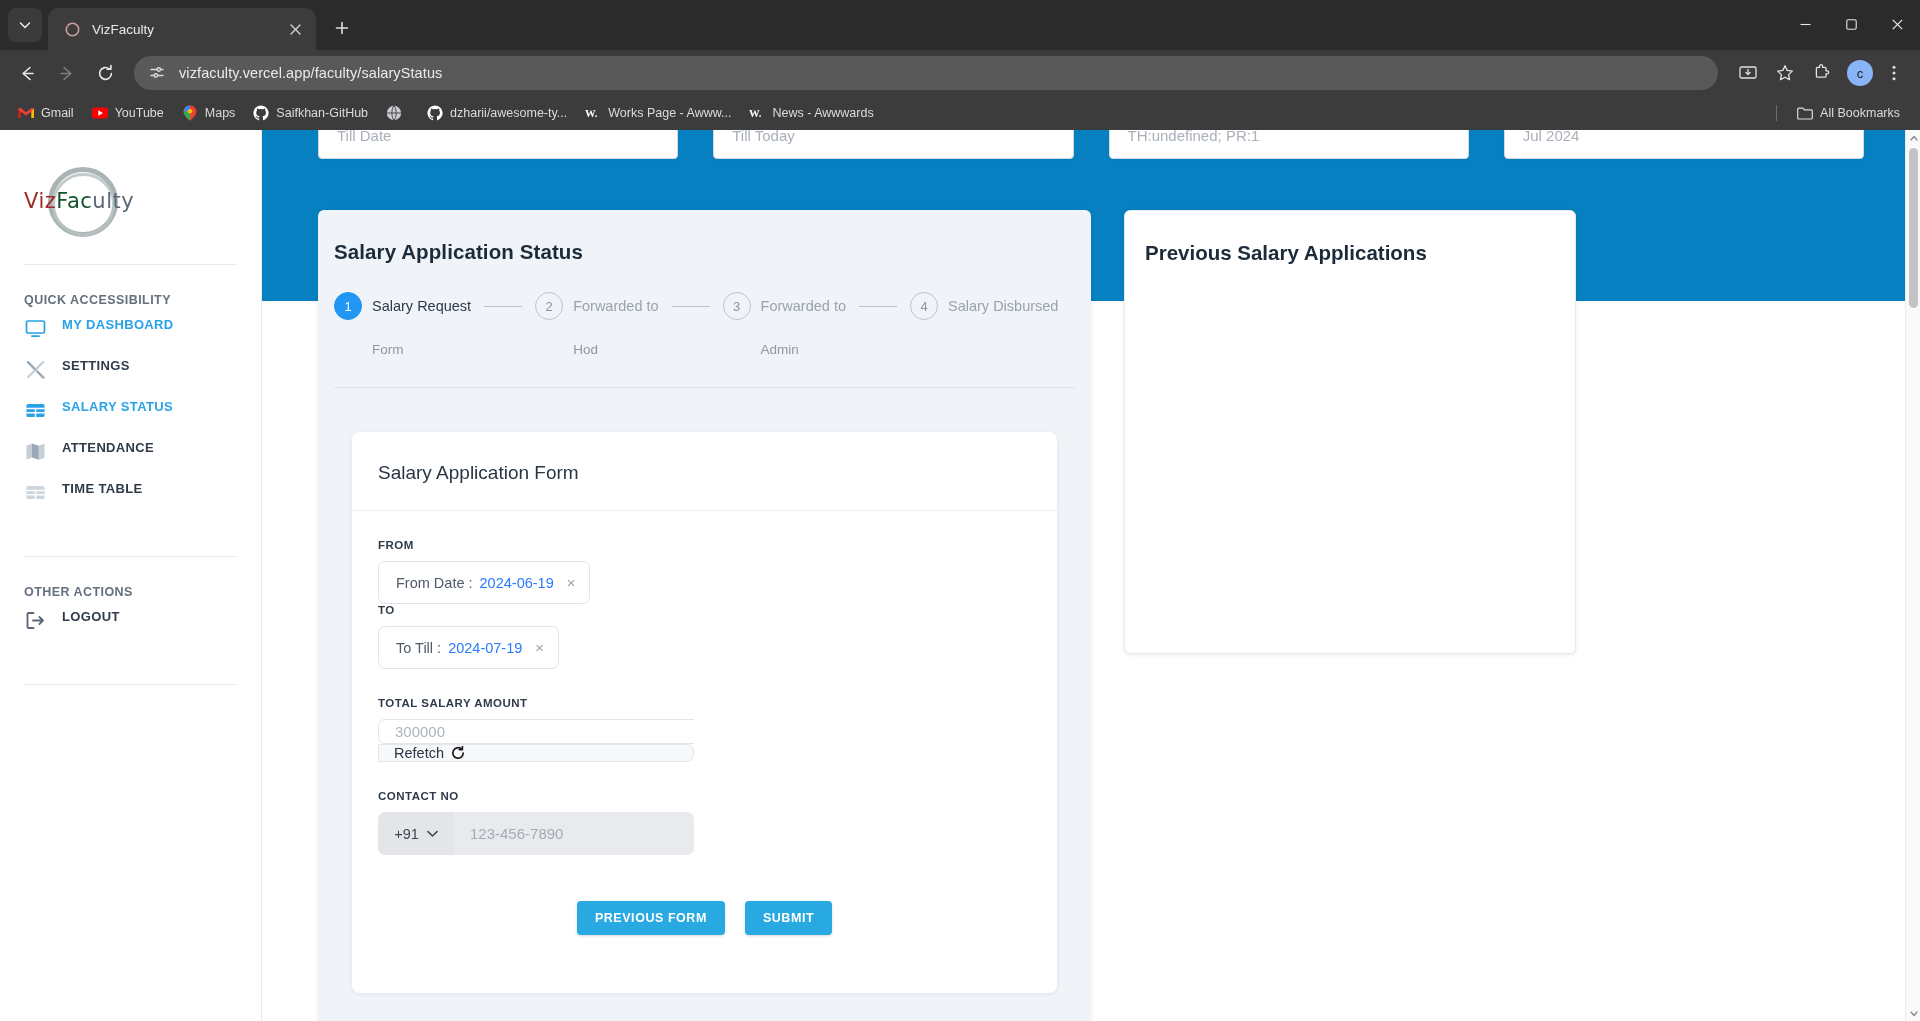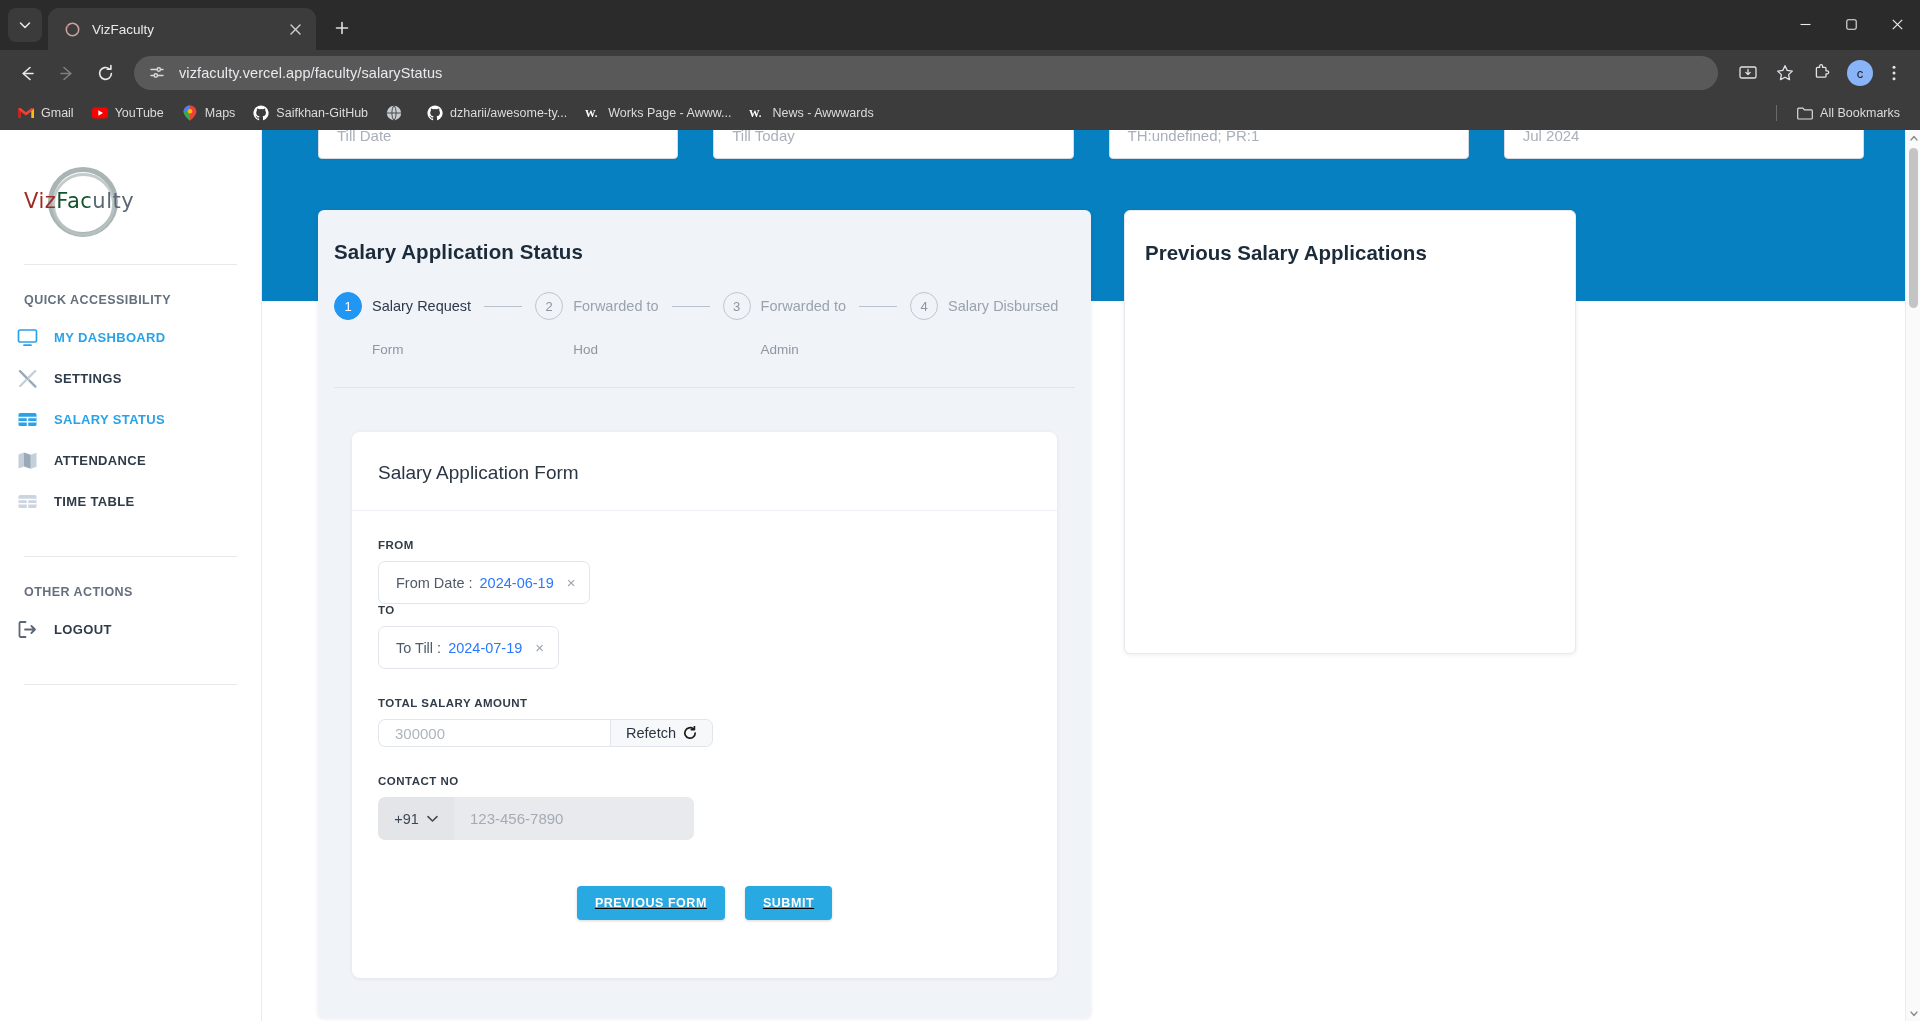--- a/index.html
+++ b/index.html
@@ -115,22 +115,22 @@
   .logo-text .a { color: #9e2b25; }
   .logo-text .b { color: #14532d; }
   .logo-text .c { color: #5b6878; }
 
   .sb-divider { height: 1px; background: #e6e8ec; margin: 8px 24px 0 24px; }
   .sb-section {
     font-size: 12.5px; color: #65707e; letter-spacing: .45px;
     padding: 28px 0 10px 24px; font-weight: 600;
   }
   .sb-item {
-    display: flex; align-items: center; height: 41px; padding-left: 16px;
-    cursor: pointer; position: relative;
+    display: flex; align-items: flex-start; height: 41px; padding-left: 16px;
+    cursor: pointer; position: relative; margin-left: 8px;
   }
   .sb-ico {
     width: 22px; height: 22px; margin-right: 16px; flex: 0 0 22px;
     display: flex; align-items: center; justify-content: center;
   }
   .sb-label { font-size: 13px; font-weight: 700; letter-spacing: .35px; color: #2f3b49; }
   .sb-item.active .sb-label { color: #29a3e8; }
 
   
   .main { flex: 1; position: relative; overflow: hidden; background: #ffffff; }
@@ -195,21 +195,21 @@
   }
   .pill {
     height: 43px; border: 1px solid #e2e6ec; border-radius: 7px; background: #fff;
     display: inline-flex; align-items: center; padding: 0 14px 0 17px; gap: 7px;
   }
   .pill .lbl { font-size: 14.5px; color: #4f5a68; }
   .pill .val { font-size: 14.5px; color: #2979ff; }
   .pill .x { margin-left: 6px; color: #9aa3ad; font-size: 15px; cursor: pointer; }
 
   .row2 { margin-top: 28px; }
-  .input-group { display: flex; width: 316px; height: 28px; }
+  .input-group { display: flex; width: 316px; height: 43px; flex-direction: column; }
   .input-group input {
     flex: 1; border: 1px solid #e2e6ec; border-right: none;
     border-radius: 7px 0 0 7px; padding: 0 16px; font-size: 15px;
     font-family: "Liberation Sans", sans-serif; color: #5b6573; background: #fff;
     outline: none;
   }
   .input-group input::placeholder { color: #aeb5bf; }
   .refetch-btn {
     border: 1px solid #e2e6ec; border-radius: 0 7px 7px 0; background: #f7f8fa;
     padding: 0 15px; display: flex; align-items: center; gap: 7px;
@@ -222,21 +222,21 @@
     display: flex; align-items: center; justify-content: center; gap: 8px;
     font-size: 14.5px; color: #3d4754; cursor: pointer;
   }
   .phone-input {
     flex: 1; background: #e9eaee; border: none; border-radius: 0 7px 7px 0;
     padding: 0 16px; font-size: 15px; color: #9aa2ac;
     font-family: "Liberation Sans", sans-serif; outline: none;
   }
   .phone-input::placeholder { color: #a4abb5; }
 
-  .btn-row { display: flex; justify-content: center; gap: 20px; margin-top: 46px; text-decoration: underline; }
+  .btn-row { display: flex; justify-content: center; gap: 20px; margin-top: 46px; }
   .btn {
     background: #29a9e1; color: #fff; border: none; border-radius: 4px;
     height: 34px; padding: 0 18px; font-size: 12.5px; font-weight: 700;
     letter-spacing: .55px; cursor: pointer; box-shadow: 0 1px 3px rgba(0,0,0,.16);
     font-family: "Liberation Sans", sans-serif;
   }
 
   .card-prev {
     width: 452px; flex: 0 0 452px; background: #fff; border: 1px solid #e6e9ee;
     border-radius: 6px; box-shadow: 0 1px 4px rgba(16,30,54,.08);

